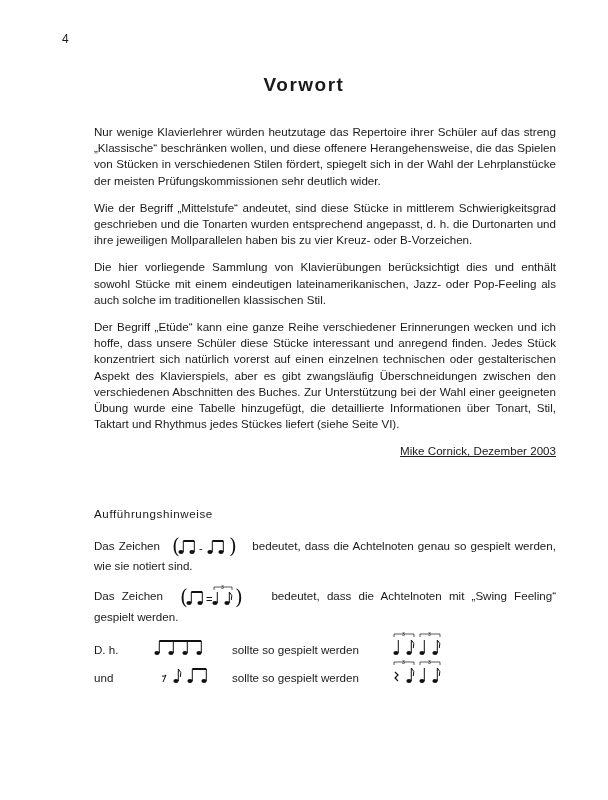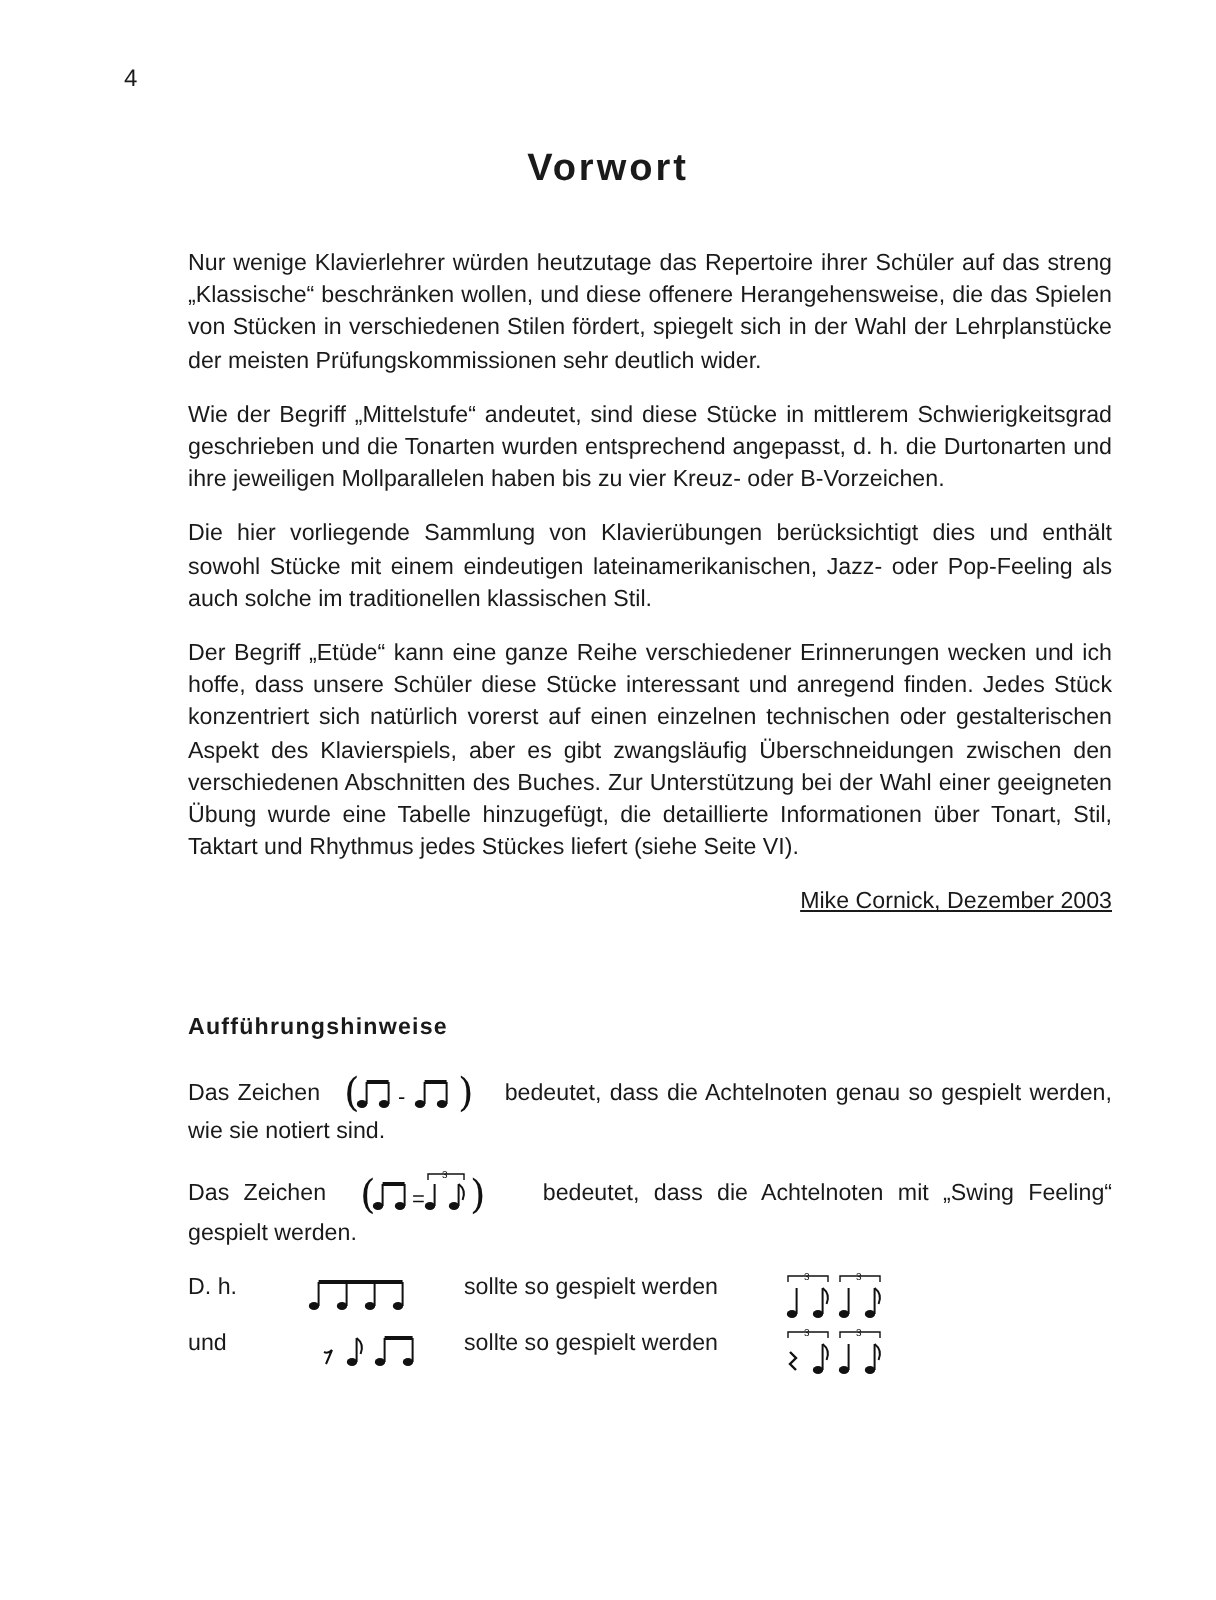--- a/index.html
+++ b/index.html
@@ -5,22 +5,22 @@
   html, body { margin: 0; padding: 0; background: #ffffff; }
   body { width: 608px; height: 800px; position: relative; overflow: hidden;
          font-family: "Liberation Sans", sans-serif; color: #1a1a1a; }
   .page-num { position: absolute; left: 62px; top: 32px; font-size: 12px; }
   .title { position: absolute; left: 0; width: 608px; top: 74px; text-align: center;
            font-size: 19px; font-weight: bold; letter-spacing: 1.5px; }
   .body { position: absolute; left: 76px; width: 462px; top: 124px; font-size: 11.6px;
           line-height: 16.2px; margin-left: 18px; }
   .body p { margin: 0 0 11px 0; text-align: justify; text-align-last: left; }
   .sig { text-align: right; margin-top: 10px !important; text-align-last: right !important; text-decoration: underline; }
-  .heading { font-weight: bold; letter-spacing: 0.6px; margin-top: 46px !important; margin-bottom: 14px !important; }
-  .row { display: flex; align-items: flex-start; margin: 0 0 6px 0; height: 22px; }
+  .heading { font-weight: normal; letter-spacing: 0.6px; margin-top: 46px !important; margin-bottom: 14px !important; }
+  .row { display: flex; align-items: flex-end; margin: 0 0 6px 0; height: 22px; }
   .row .lbl { display: inline-block; width: 58px; }
   .row .rhy { display: inline-block; width: 80px; }
   .row .txt { display: inline-block; width: 160px; }
   svg { display: inline-block; vertical-align: middle; }
   .inline-sym { display: inline-block; vertical-align: middle; margin: 0 8px; }
   .music { stroke: #111; fill: #111; }
 </style>
 </head>
 <body>
 

